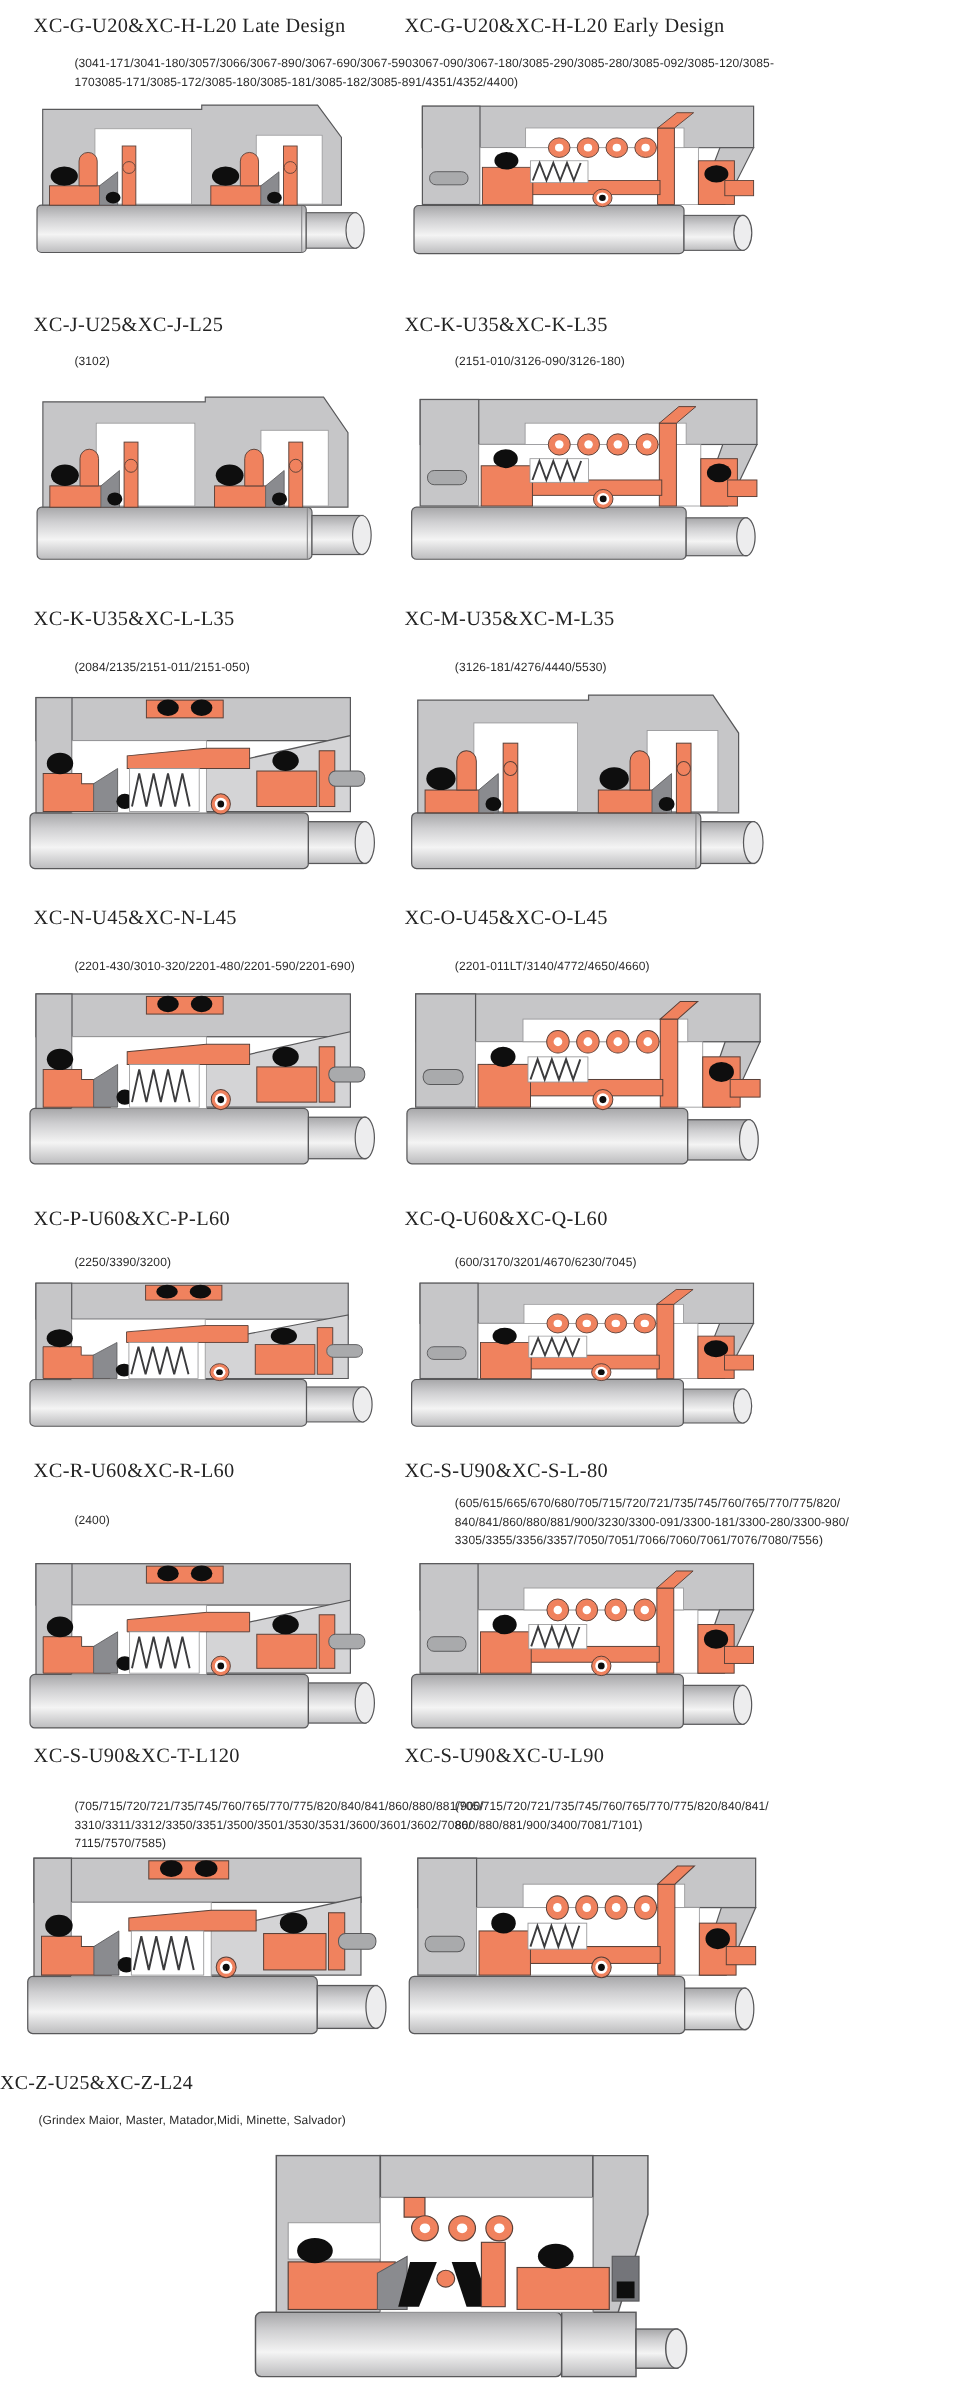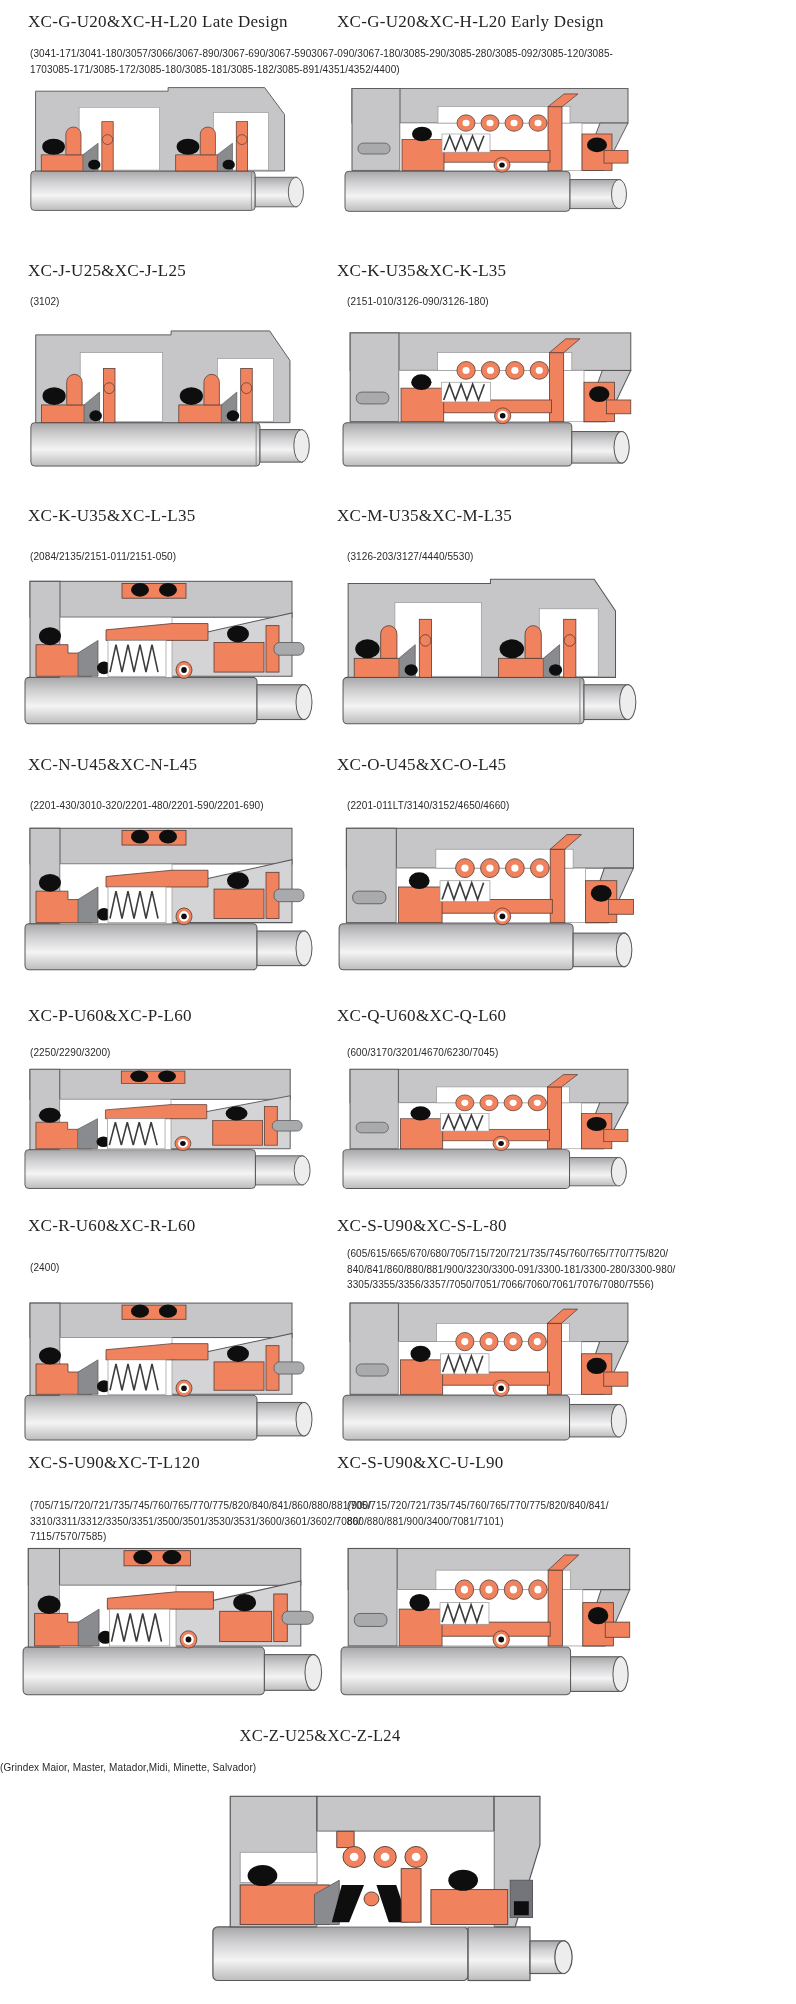--- a/index.html
+++ b/index.html
@@ -1,19 +1,19 @@
 <!DOCTYPE html>
 <html><head>
 <meta charset="utf-8">
 <style>
   html,body{margin:0;padding:0;background:#ffffff;}
   body{position:relative;width:796px;height:2004px;font-family:"Liberation Sans", sans-serif;color:#232323;overflow:hidden;}
   .title{position:absolute;font-size:17px;letter-spacing:.3px;color:#242424;white-space:nowrap;font-family:Liberation Serif, serif;}
-  .title.center{left:0;width:640px;text-align:center;white-space:normal;}
-  .parts{position:absolute;font-size:10px;line-height:1.6;color:#2a2a2a;letter-spacing:.1px;}
+  .title.center{left:0;width:640px;white-space:normal;}
+  .parts{position:absolute;font-size:10px;line-height:1.6;color:#2a2a2a;letter-spacing:.1px;margin-left:32px;}
   .parts.sm{font-size:10px;line-height:1.55;}
   .parts.center{left:0;width:796px;text-align:left;}
   .diagram{position:absolute;}
   .defs{position:absolute;width:0;height:0;}
 </style>
 </head>
 <body>
 
 <svg class="defs" aria-hidden="true">
   <defs>
@@ -155,42 +155,42 @@
 <svg class="diagram" style="left:28px;top:327px" width="290" height="143" viewBox="0 0 300 145" preserveAspectRatio="none">
     <use href="#sealA"></use>
   </svg>
 <svg class="diagram" style="left:340px;top:327px" width="305" height="143" viewBox="0 0 300 145" preserveAspectRatio="none">
     <use href="#sealB"></use>
   </svg>
 
 <div class="title" style="left:28px;top:506px">XC-K-U35&amp;XC-L-L35</div>
 <div class="title" style="left:337px;top:506px">XC-M-U35&amp;XC-M-L35</div>
 <div class="parts" style="left:30px;top:549px;width:290px">(2084/​2135/​2151-011/​2151-050)</div>
-<div class="parts" style="left:347px;top:549px;width:290px">(3126-203/​3127/​4440/​5530)</div>
+<div class="parts" style="left:347px;top:549px;width:290px">(3126-181/​4276/​4440/​5530)</div>
 <svg class="diagram" style="left:22px;top:575px" width="300" height="153" viewBox="0 0 300 145" preserveAspectRatio="none">
     <use href="#sealC"></use>
   </svg>
 <svg class="diagram" style="left:340px;top:575px" width="305" height="153" viewBox="0 0 300 145" preserveAspectRatio="none">
     <use href="#sealA"></use>
   </svg>
 
 <div class="title" style="left:28px;top:755px">XC-N-U45&amp;XC-N-L45</div>
 <div class="title" style="left:337px;top:755px">XC-O-U45&amp;XC-O-L45</div>
 <div class="parts" style="left:30px;top:798px;width:310px">(2201-430/​3010-320/​2201-480/​2201-590/​2201-690)</div>
-<div class="parts" style="left:347px;top:798px;width:300px">(2201-011LT/​3140/​3152/​4650/​4660)</div>
+<div class="parts" style="left:347px;top:798px;width:300px">(2201-011LT/​3140/​4772/​4650/​4660)</div>
 <svg class="diagram" style="left:22px;top:822px" width="300" height="152" viewBox="0 0 300 145" preserveAspectRatio="none">
     <use href="#sealC"></use>
   </svg>
 <svg class="diagram" style="left:336px;top:822px" width="312" height="152" viewBox="0 0 300 145" preserveAspectRatio="none">
     <use href="#sealB"></use>
   </svg>
 
 <div class="title" style="left:28px;top:1006px">XC-P-U60&amp;XC-P-L60</div>
 <div class="title" style="left:337px;top:1006px">XC-Q-U60&amp;XC-Q-L60</div>
-<div class="parts" style="left:30px;top:1045px;width:280px">(2250/​2290/​3200)</div>
+<div class="parts" style="left:30px;top:1045px;width:280px">(2250/​3390/​3200)</div>
 <div class="parts" style="left:347px;top:1045px;width:290px">(600/​3170/​3201/​4670/​6230/​7045)</div>
 <svg class="diagram" style="left:22px;top:1064px" width="298" height="128" viewBox="0 0 300 145" preserveAspectRatio="none">
     <use href="#sealC"></use>
   </svg>
 <svg class="diagram" style="left:340px;top:1064px" width="302" height="128" viewBox="0 0 300 145" preserveAspectRatio="none">
     <use href="#sealB"></use>
   </svg>
 
 <div class="title" style="left:28px;top:1216px">XC-R-U60&amp;XC-R-L60</div>
 <div class="title" style="left:337px;top:1216px">XC-S-U90&amp;XC-S-L-80</div>

